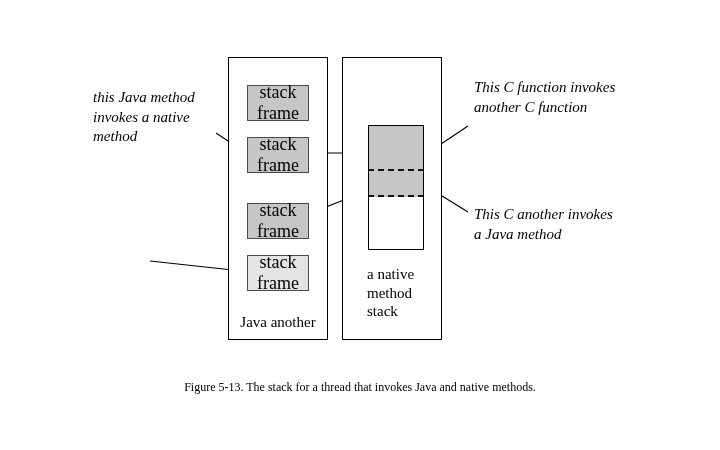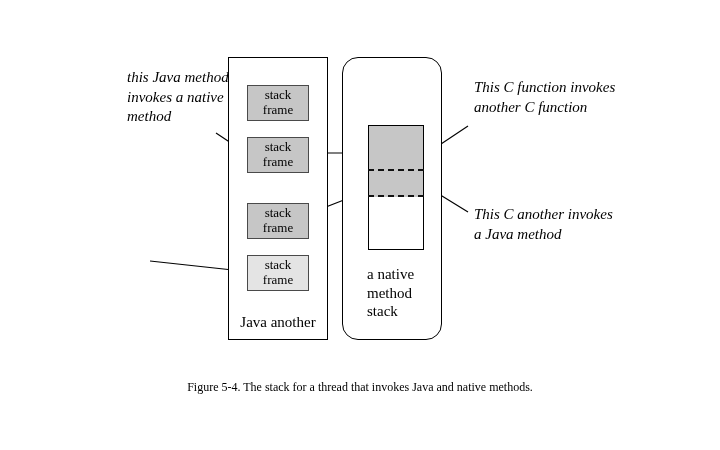--- a/index.html
+++ b/index.html
@@ -22,21 +22,21 @@
     width: 720px; height: 450px;
     pointer-events: none;
   }
   .rect {
     position: absolute;
     border: 1px solid #000;
     background: #ffffff;
     box-sizing: border-box;
   }
   .java-stacks-rect { left: 228px; top: 57px; width: 100px; height: 283px; }
-  .native-rect      { left: 342px; top: 57px; width: 100px; height: 283px; border-radius: 16px; }
+  .native-rect      { left: 342px; top: 57px; width: 100px; height: 283px; }
 
   .stacks-label {
     position: absolute;
     left: 0; right: 0;
     bottom: 8px;
     text-align: center;
     font-size: 15px;
   }
   .native-label {
     position: absolute;
@@ -52,21 +52,21 @@
     position: absolute;
     left: 247px;
     width: 62px;
     height: 36px;
     border: 1px solid #4a4a4a;
     box-sizing: border-box;
     display: flex;
     align-items: center;
     justify-content: center;
     text-align: center;
-    font-size: 13px;
+    font-size: 18px;
     line-height: 1.15;
     padding: 2px;
   }
   .frame-gray  { background: #c6c6c6; }
   .frame-light { background: #e4e4e4; }
   .f1 { top: 85px; }
   .f2 { top: 137px; }
   .f3 { top: 203px; }
   .f4 { top: 255px; }
 
@@ -93,21 +93,21 @@
   }
   .d1 { top: 43px; }
   .d2 { top: 69px; }
 
   .annotation {
     position: absolute;
     font-style: italic;
     font-size: 15px;
     line-height: 1.3;
   }
-  .ann-left-top     { left: 93px;  top: 68px;  width: 132px; margin-left: 34px; }
+  .ann-left-top     { left: 93px;  top: 88px;  width: 132px; }
   .ann-left-bottom  { left: 93px;  top: 235px; width: 92px;  }
   .ann-right-top    { left: 474px; top: 78px;  width: 148px; font-style: italic; }
   .ann-right-bottom { left: 474px; top: 205px; width: 148px; }
 
   .caption {
     position: absolute;
     left: 0; right: 0;
     top: 380px;
     text-align: center;
     font-size: 12px;
@@ -148,15 +148,15 @@
   <div class="native-box">
     <div class="native-gray"></div>
     <div class="dash d1"></div>
     <div class="dash d2"></div>
   </div>
 
   <div class="annotation ann-left-top">this Java method invokes a native method</div>
   <div class="annotation ann-right-top">This C function invokes another C function</div>
   <div class="annotation ann-right-bottom">This C another invokes a Java method</div>
 
-  <div class="caption">Figure 5-4. The stack for a thread that invokes Java and native methods.</div>
+  <div class="caption">Figure 5-13. The stack for a thread that invokes Java and native methods.</div>
 
 </div>
 
 </body></html>

